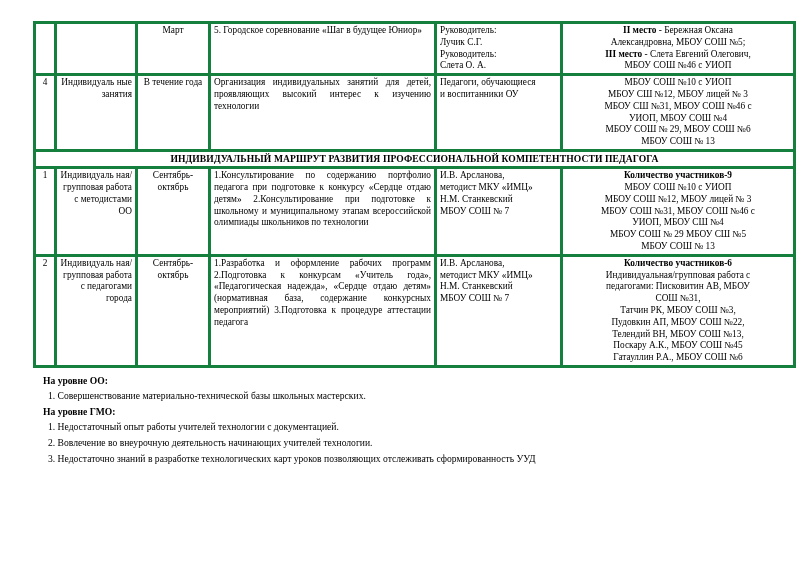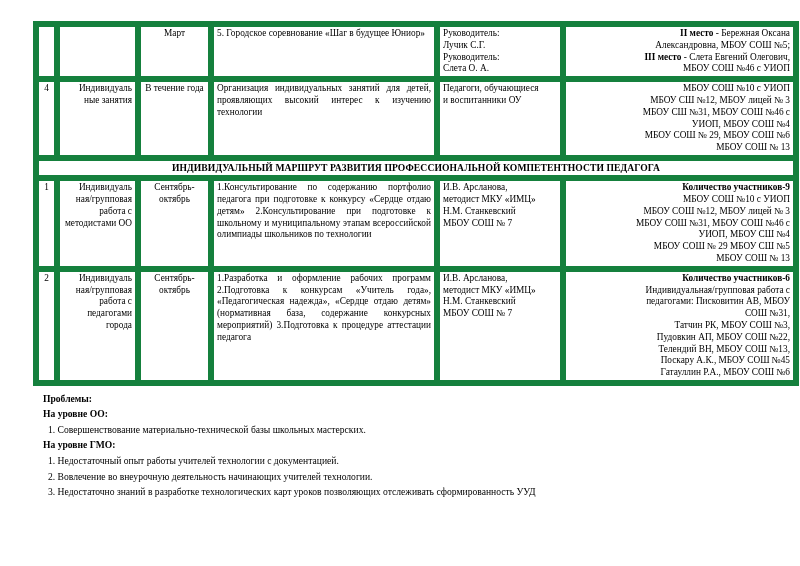--- a/index.html
+++ b/index.html
@@ -22,32 +22,32 @@
     padding: 21px 10px 0 33px;
   }
   table.grid {
     border-collapse: collapse;
     width: 757px;
     table-layout: fixed;
     font-size: 9.3px;
     line-height: 1.27;
   }
   table.grid td {
-    border: 6px solid #15803d;
+    border: 3px solid #15803d;
     vertical-align: top;
     padding: 1px 3px 1px 3px;
     box-sizing: border-box;
   }
   
   .c-num   { width: 21px;  text-align: center; }
   .c-name  { width: 81px;  text-align: right; }
   .c-term  { width: 73px;  text-align: center; }
   .c-desc  { width: 226px; text-align: justify; text-align-last: left; }
   .c-who   { width: 126px; text-align: left; }
-  .c-res   { width: 233px; text-align: right; }
+  .c-res   { width: 233px; text-align: center; }
 
   td.mid { vertical-align: middle; }
   .section-title {
     text-align: center;
     font-weight: bold;
     font-size: 9.6px;
     padding-top: 1px;
     padding-bottom: 1px;
     letter-spacing: 0.1px;
   }
@@ -171,21 +171,20 @@
             <span class="line">Телендий ВН, МБОУ СОШ №13,</span>
             <span class="line">Поскару А.К., МБОУ СОШ №45</span>
             <span class="line">Гатауллин Р.А., МБОУ СОШ №6</span>
           </td>
       </tr>
 
     </tbody>
   </table>
 
   <div class="problems">
-    <span class="hd">Проблемы:</span>
     <span class="hd">На уровне ОО:</span>
     <span class="it">1. Совершенствование материально-технической базы школьных мастерских.</span>
     <span class="hd">На уровне ГМО:</span>
     <span class="it">1. Недостаточный опыт работы учителей технологии с документацией.</span>
     <span class="it">2. Вовлечение во внеурочную деятельность начинающих учителей технологии.</span>
     <span class="it">3. Недостаточно знаний в разработке технологических карт уроков позволяющих отслеживать сформированность УУД</span>
   </div>
 
 </div>
 

